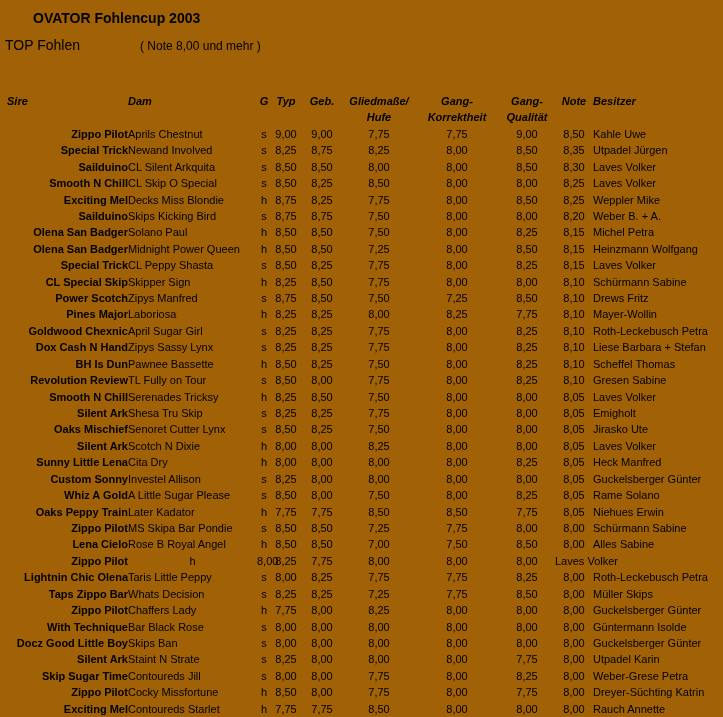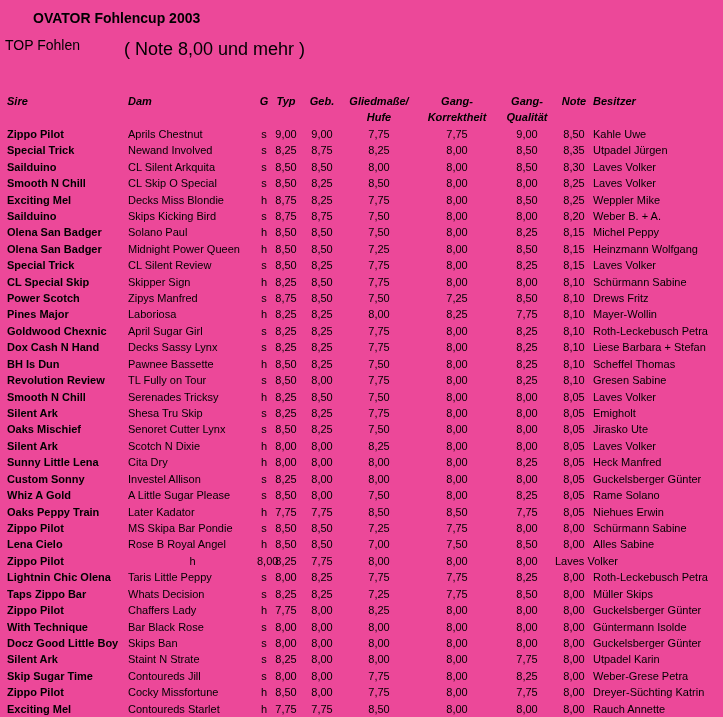--- a/index.html
+++ b/index.html
@@ -7,43 +7,43 @@
     padding: 0;
     background: #ffffff;
     color: #000000;
     font-family: "Liberation Sans", sans-serif;
   }
   .page {
     position: relative;
     width: 723px;
     height: 717px;
     overflow: hidden;
-    background: #ec4899;
+    background: #a16207;
   }
   .title {
     position: absolute;
     top: 10px;
     left: 33px;
     font-size: 14px;
     font-weight: bold;
     white-space: nowrap;
   }
   .subtitle {
     position: absolute;
     top: 37px;
     left: 5px;
     font-size: 14px;
     font-weight: normal;
     white-space: nowrap;
   }
   .subtitle-note {
     position: absolute;
     top: 39px;
-    left: 124px;
-    font-size: 18px;
+    left: 140px;
+    font-size: 12px;
     white-space: nowrap;
   }
   .results {
     position: absolute;
     top: 93px;
     left: 7px;
     width: 712px;
     font-size: 11px;
     line-height: 16.42px;
   }
@@ -53,21 +53,21 @@
     white-space: nowrap;
   }
   .hcell {
     font-weight: bold;
     font-style: italic;
     overflow: visible;
   }
   .cell { overflow: visible; }
   .al { text-align: left; }
   .ac { text-align: center; }
-  .c-sire { font-weight: bold; }
+  .c-sire { font-weight: bold; text-align: right; }
 </style>
 </head>
 <body>
 
 <div class="page">
 
   <div class="title">OVATOR Fohlencup 2003</div>
 
   <div class="subtitle">TOP Fohlen</div>
   <div class="subtitle-note">( Note 8,00 und mehr )</div>
@@ -192,39 +192,39 @@
   <div class="grid-row">
     <div class="cell al c-sire">Olena San Badger</div>
     <div class="cell al">Solano Paul</div>
     <div class="cell ac">h</div>
     <div class="cell ac">8,50</div>
     <div class="cell ac">8,50</div>
     <div class="cell ac">7,50</div>
     <div class="cell ac">8,00</div>
     <div class="cell ac">8,25</div>
     <div class="cell ac">8,15</div>
-    <div class="cell al">Michel Peppy</div>
+    <div class="cell al">Michel Petra</div>
   </div>
 
   <div class="grid-row">
     <div class="cell al c-sire">Olena San Badger</div>
     <div class="cell al">Midnight Power Queen</div>
     <div class="cell ac">h</div>
     <div class="cell ac">8,50</div>
     <div class="cell ac">8,50</div>
     <div class="cell ac">7,25</div>
     <div class="cell ac">8,00</div>
     <div class="cell ac">8,50</div>
     <div class="cell ac">8,15</div>
     <div class="cell al">Heinzmann Wolfgang</div>
   </div>
 
   <div class="grid-row">
     <div class="cell al c-sire">Special Trick</div>
-    <div class="cell al">CL Silent Review</div>
+    <div class="cell al">CL Peppy Shasta</div>
     <div class="cell ac">s</div>
     <div class="cell ac">8,50</div>
     <div class="cell ac">8,25</div>
     <div class="cell ac">7,75</div>
     <div class="cell ac">8,00</div>
     <div class="cell ac">8,25</div>
     <div class="cell ac">8,15</div>
     <div class="cell al">Laves Volker</div>
   </div>
 
@@ -275,21 +275,21 @@
     <div class="cell ac">8,25</div>
     <div class="cell ac">7,75</div>
     <div class="cell ac">8,00</div>
     <div class="cell ac">8,25</div>
     <div class="cell ac">8,10</div>
     <div class="cell al">Roth-Leckebusch Petra</div>
   </div>
 
   <div class="grid-row">
     <div class="cell al c-sire">Dox Cash N Hand</div>
-    <div class="cell al">Decks Sassy Lynx</div>
+    <div class="cell al">Zipys Sassy Lynx</div>
     <div class="cell ac">s</div>
     <div class="cell ac">8,25</div>
     <div class="cell ac">8,25</div>
     <div class="cell ac">7,75</div>
     <div class="cell ac">8,00</div>
     <div class="cell ac">8,25</div>
     <div class="cell ac">8,10</div>
     <div class="cell al">Liese Barbara + Stefan</div>
   </div>
 

